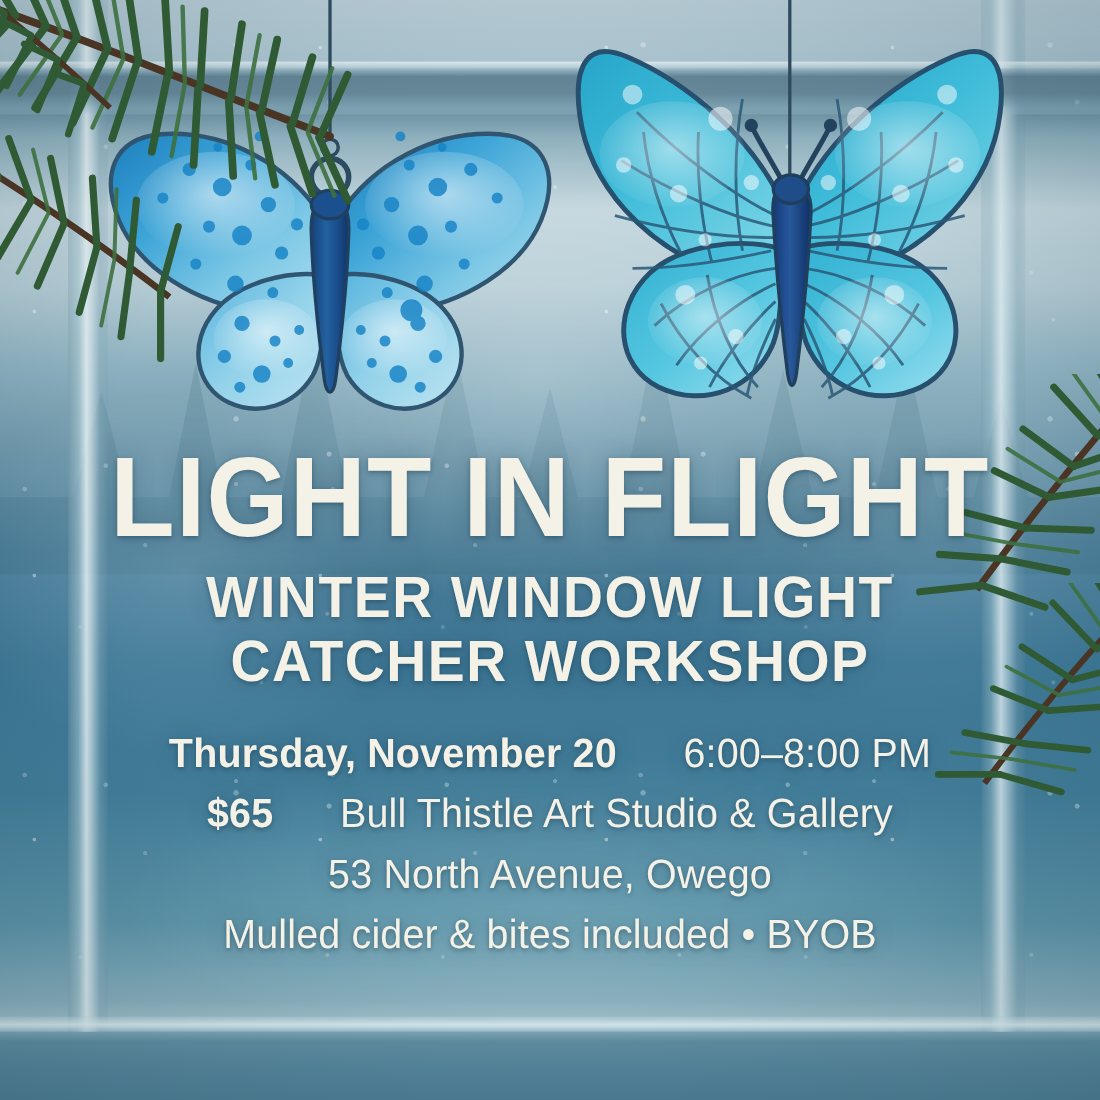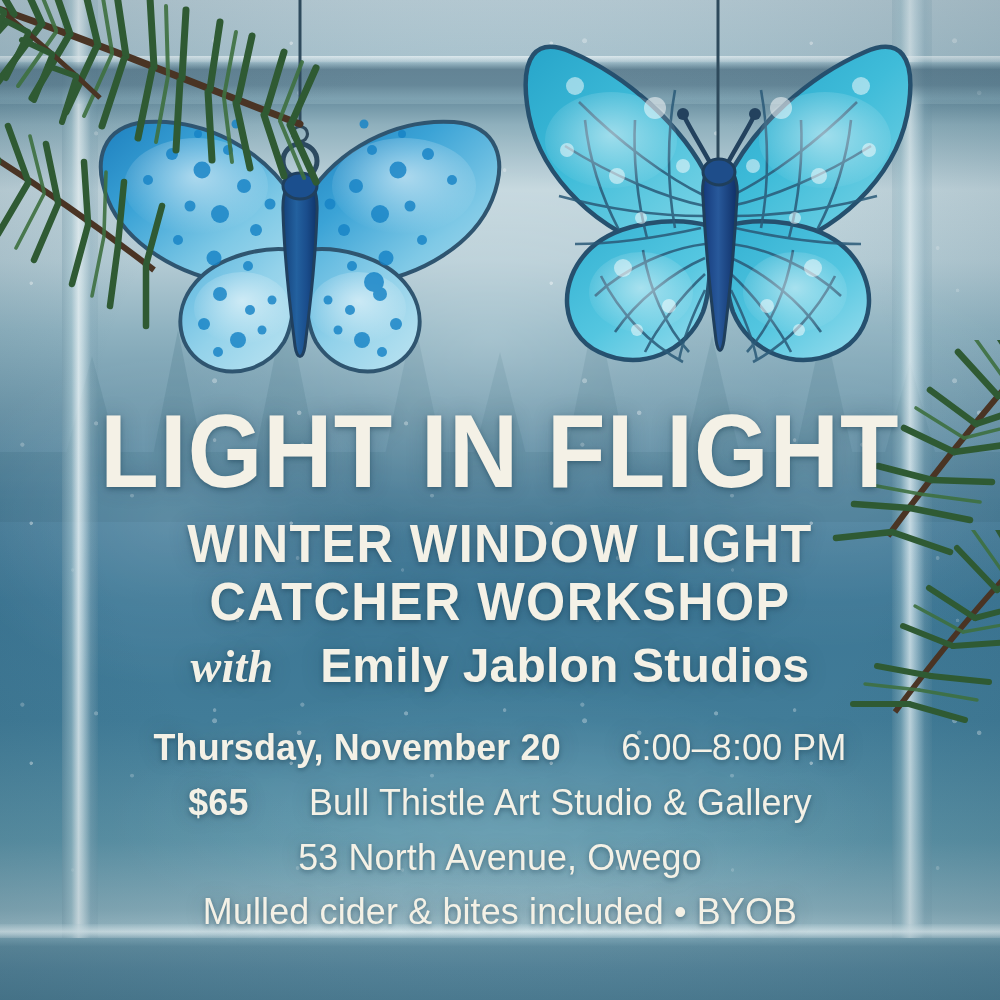--- a/index.html
+++ b/index.html
@@ -540,25 +540,20 @@
     </g>
   </svg>
 
   <div id="text-block">
 
     <h1 id="headline">LIGHT IN FLIGHT</h1>
 
     <div class="subhead">WINTER WINDOW LIGHT</div>
     <div class="subhead">CATCHER WORKSHOP</div>
 
-    <div id="with-line">
-      <span id="with-word">with</span>
-      <span class="sp"></span>
-      <span id="with-studio">Emily Jablon Studios</span>
-    </div>
 
     <div id="details">
 
       <div class="detail-line">
         <span class="strong">Thursday, November 20</span>
         <span class="sp"></span>
         <span class="sp"></span>
         <span>6:00–8:00 PM</span>
       </div>
 

